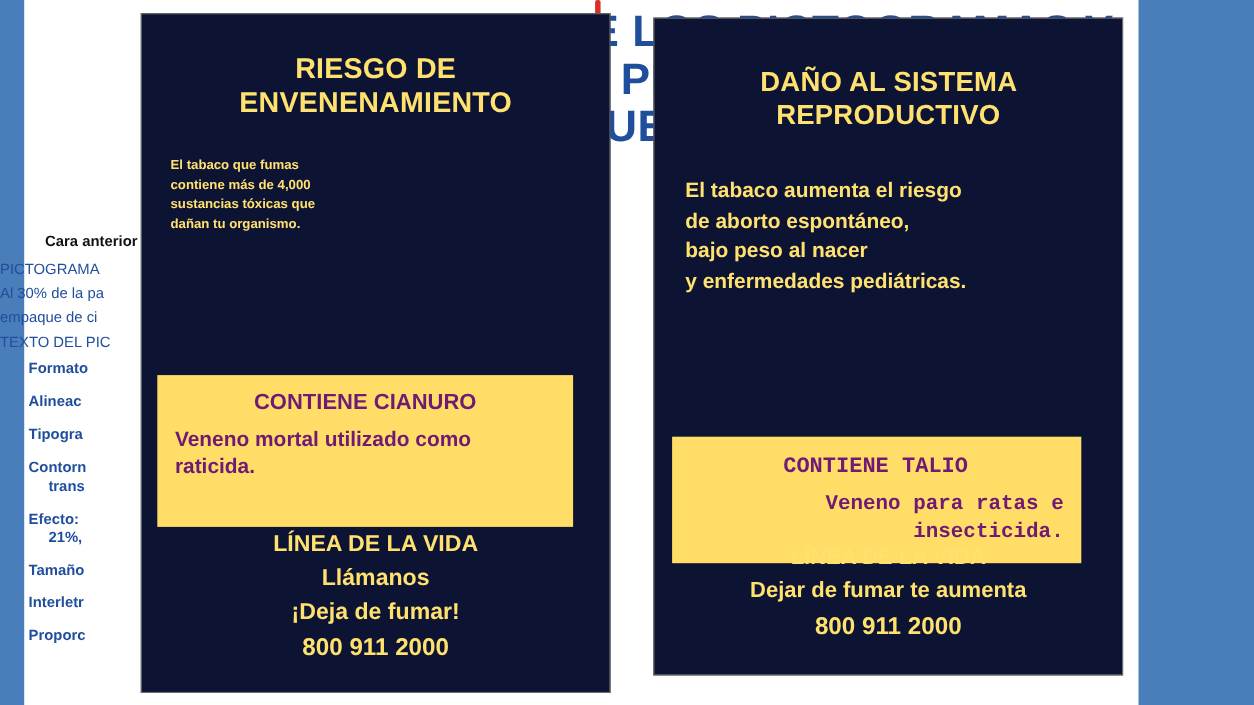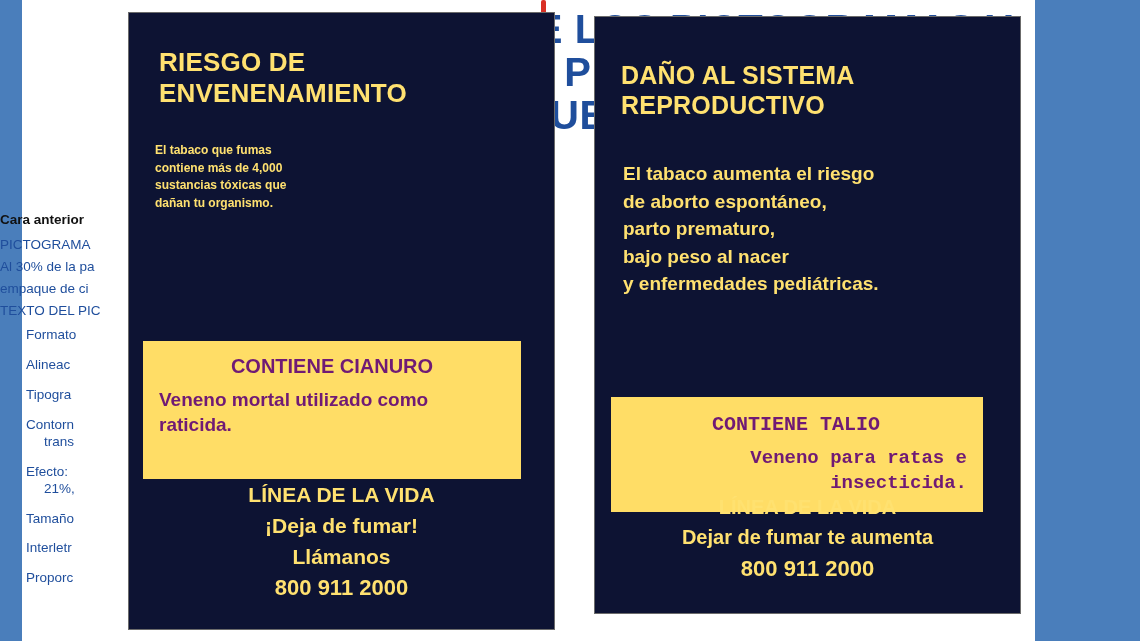--- a/index.html
+++ b/index.html
@@ -62,36 +62,38 @@
     width: 200px;
     color: #1f4e9c;
     font-size: 13.5px;
     line-height: 1.25;
   }
   .left-col .hdr {
     color: #111111;
     font-weight: bold;
     font-size: 13.5px;
     margin-bottom: 8px;
+    padding-left: 41px;
   }
   .left-col .para {
     margin-bottom: 5px;
     white-space: nowrap;
     overflow: hidden;
   }
   .left-col ul {
     list-style: none;
     margin: 8px 0 0 0;
     padding: 0 0 0 26px;
   }
   .left-col li {
     margin-bottom: 13px;
     position: relative;
     white-space: nowrap;
     overflow: hidden;
+    font-weight: bold;
   }
   .left-col li::before {
     content: "\00B7";
     position: absolute;
     left: -14px;
     top: -2px;
     font-size: 16px;
   }
   .left-col li .sub {
     display: block;
@@ -115,20 +117,21 @@
   .label {
     position: absolute;
     background: #0d1333;
     border: 1px solid #6b6b6b;
     color: #ffe170;
   }
   .label-a { left: 128px; top: 12px;  width: 427px; height: 618px; }
   .label-b { left: 594px; top: 16px;  width: 427px; height: 598px; }
 
   .lbl-title {
+    text-align: center;
     font-weight: bold;
     color: #ffe170;
     line-height: 1.18;
     letter-spacing: 0.2px;
   }
   .label-a .lbl-title { font-size: 26px; margin: 34px 30px 0 30px; }
   .label-b .lbl-title { font-size: 25px; margin: 44px 26px 0 26px; }
 
   .lbl-body {
     color: #ffe170;
@@ -225,35 +228,34 @@
     <span class="ln">contiene más de 4,000</span>
     <span class="ln">sustancias tóxicas que</span>
     <span class="ln">dañan tu organismo.</span>
   </div>
   <div class="callout">
     <div class="callout-title">CONTIENE CIANURO</div>
     <div class="callout-text">Veneno mortal utilizado como raticida.</div>
   </div>
   <div class="footer">
     <span class="ln">LÍNEA DE LA VIDA</span>
+    <span class="ln">Llámanos</span>
     <span class="ln">¡Deja de fumar!</span>
-    <span class="ln">Llámanos</span>
     <span class="ln big">800 911 2000</span>
   </div>
 </div>
 
 <div class="label label-b">
   <div class="lbl-title">
     <span class="ln">DAÑO AL SISTEMA</span>
     <span class="ln">REPRODUCTIVO</span>
   </div>
   <div class="lbl-body">
     <span class="ln">El tabaco aumenta el riesgo</span>
     <span class="ln">de aborto espontáneo,</span>
-    <span class="ln">parto prematuro,</span>
     <span class="ln">bajo peso al nacer</span>
     <span class="ln">y enfermedades pediátricas.</span>
   </div>
   <div class="callout">
     <div class="callout-title">CONTIENE TALIO</div>
     <div class="callout-text">Veneno para ratas e insecticida.</div>
   </div>
   <div class="footer">
     <span class="ln">LÍNEA DE LA VIDA</span>
     <span class="ln">Dejar de fumar te aumenta</span>

